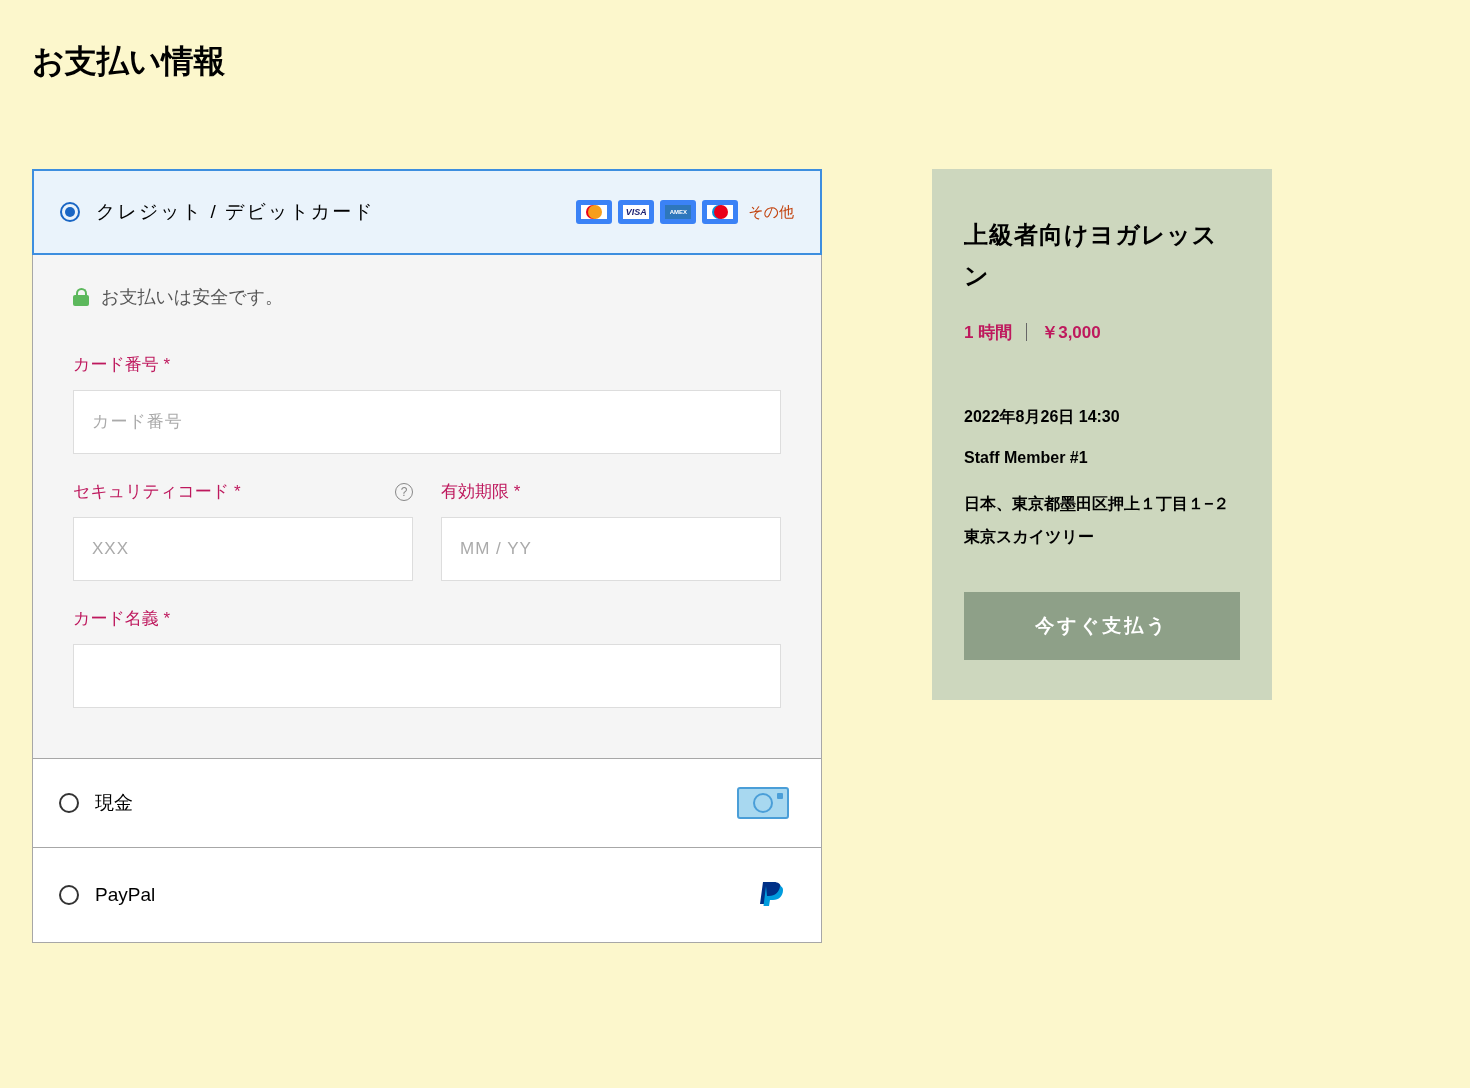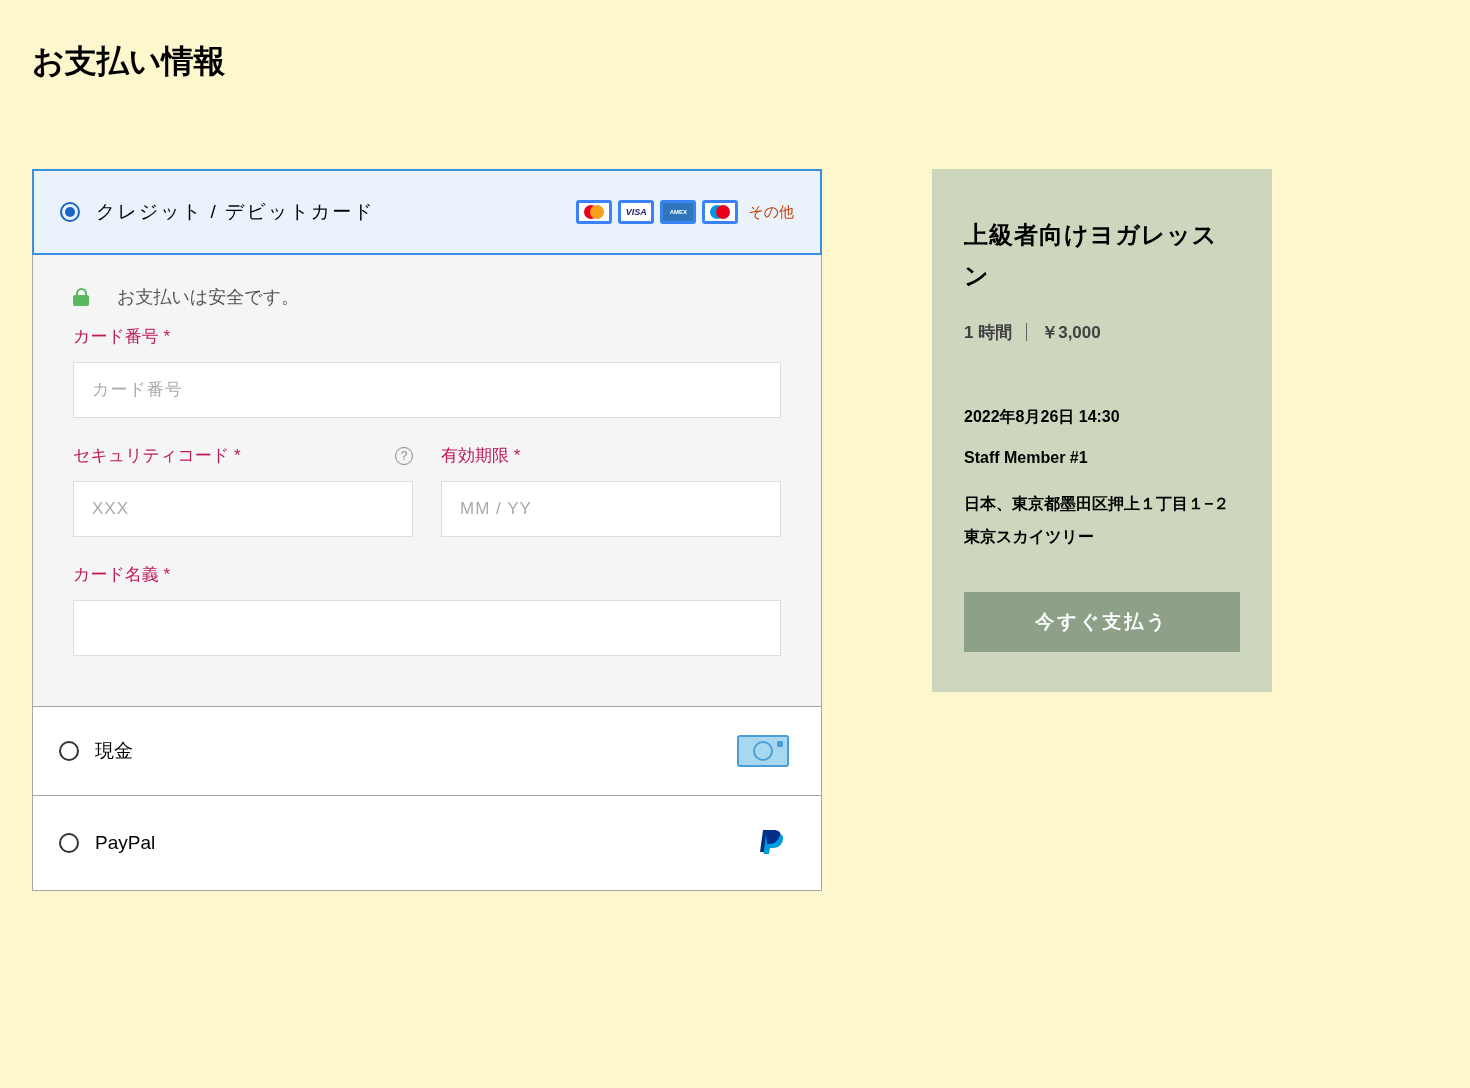--- a/index.html
+++ b/index.html
@@ -73,21 +73,21 @@
       letter-spacing: 2px;
     }
     .card-icons {
       display: flex;
       align-items: center;
       gap: 6px;
     }
     .card-icon {
       width: 36px;
       height: 24px;
-      border: 3px solid #3b82f6;
+      border: 5px solid #3b82f6;
       border-radius: 3px;
       background: #fff;
       display: flex;
       align-items: center;
       justify-content: center;
       font-size: 9px;
       font-weight: 700;
     }
     .card-icon.mc {
       position: relative;
@@ -145,22 +145,22 @@
     }
     .card-form {
       background: #f5f5f5;
       padding: 30px 40px 50px 40px;
       border: 1px solid #a7a7a7;
       border-top: none;
     }
     .secure-row {
       display: flex;
       align-items: center;
-      gap: 28px;
-      margin-bottom: 16px;
+      gap: 12px;
+      margin-bottom: 44px;
     }
     .lock-icon {
       width: 16px;
       height: 18px;
       position: relative;
     }
     .lock-icon::before {
       content: "";
       position: absolute;
       top: 0;
@@ -186,21 +186,21 @@
       color: #555;
     }
     .form-label {
       font-size: 17px;
       color: #be185d;
       margin-bottom: 14px;
       display: block;
     }
     .form-input {
       width: 100%;
-      height: 56px;
+      height: 64px;
       border: 1px solid #ddd;
       background: #fff;
       padding: 0 18px;
       font-size: 17px;
       color: #333;
       margin-bottom: 26px;
     }
     .form-input::placeholder {
       color: #aaa;
       letter-spacing: 1px;
@@ -297,42 +297,42 @@
       line-height: 1.7;
       margin-bottom: 24px;
       letter-spacing: 1px;
     }
     .summary-meta {
       display: flex;
       align-items: center;
       gap: 14px;
       font-size: 17px;
       font-weight: 700;
-      color: #404040;
+      color: #be185d;
       margin-bottom: 60px;
     }
     .summary-divider {
       width: 1px;
       height: 18px;
       background: #666;
     }
     .summary-detail {
       font-size: 16px;
       font-weight: 700;
       color: #000;
       margin-bottom: 16px;
       line-height: 1.6;
     }
     .summary-address {
       line-height: 2.1;
       margin-bottom: 38px;
     }
     .pay-button {
       width: 100%;
-      height: 60px;
+      height: 68px;
       background: #8ea088;
       color: #fff;
       border: none;
       font-size: 19px;
       font-weight: 700;
       cursor: pointer;
       letter-spacing: 3px;
       font-family: Liberation Mono, monospace;
     }
   </style>

